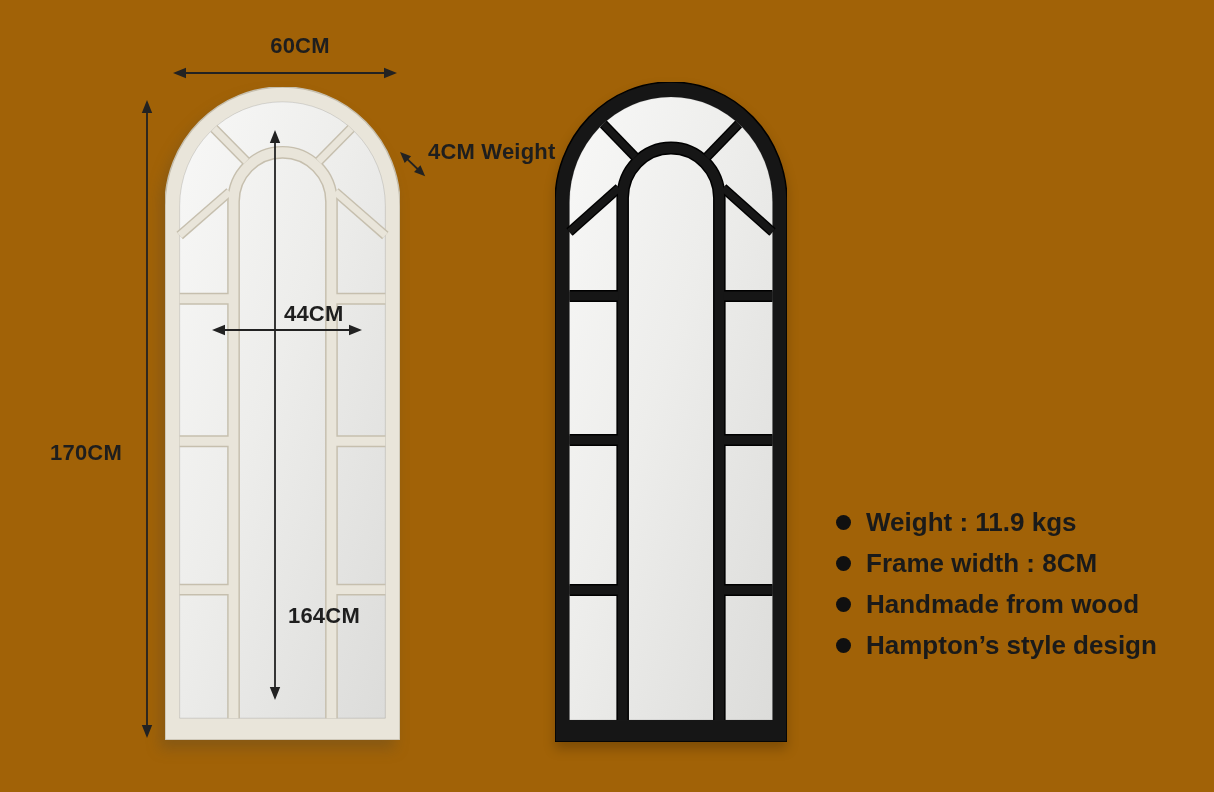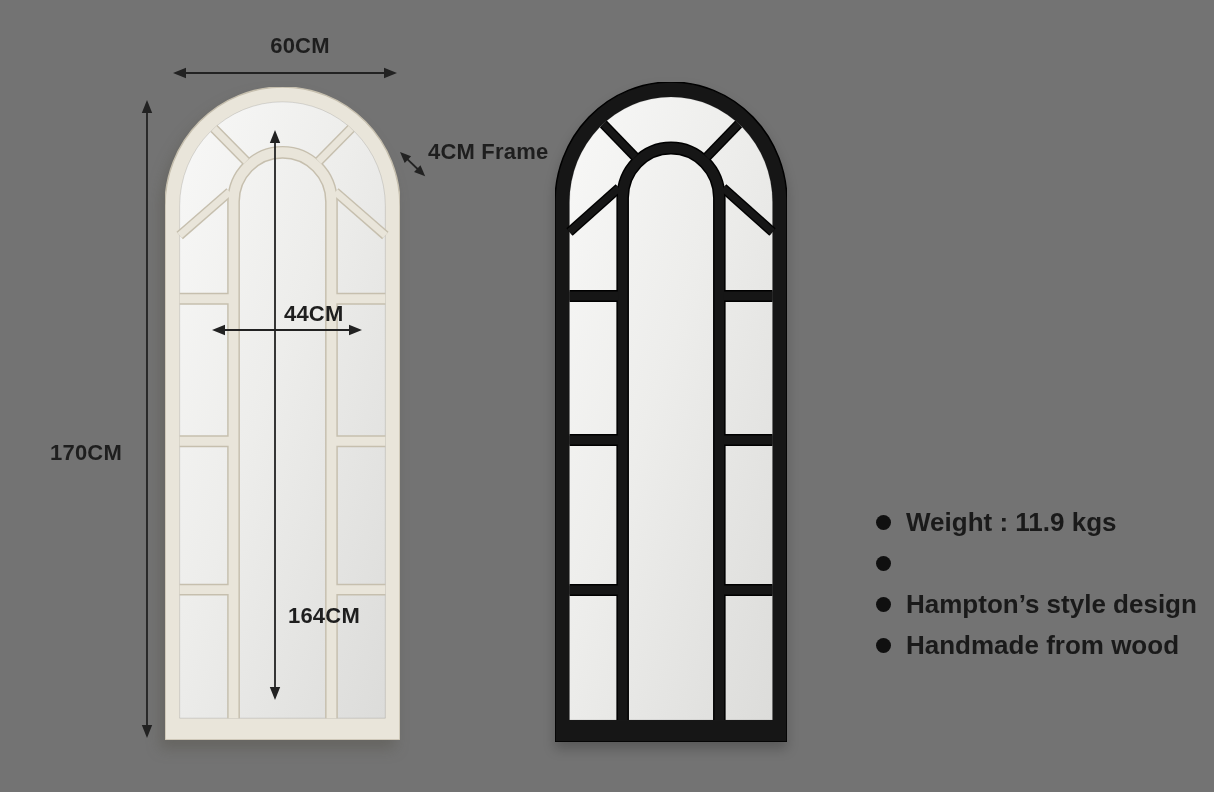--- a/index.html
+++ b/index.html
@@ -1,17 +1,17 @@
 <!DOCTYPE html>
 <html><head>
 <meta charset="utf-8">
 <style>
   html,body{margin:0;padding:0;background:#ffffff;}
   .canvas{
-    position:relative;width:1214px;height:792px;background:#737373;overflow:hidden;
+    position:relative;width:1214px;height:792px;background:#a16207;overflow:hidden;
     font-family:"Liberation Sans",sans-serif;color:#1e1e1e;
   }
   
   .mirror{position:absolute;}
   .mirror-white{
     --frame:#e9e5da;--frame-edge:#c6bfae;
     filter:drop-shadow(-5px 9px 7px rgba(70,64,52,.28));
   }
   .mirror-black{
     --frame:#161616;--frame-edge:#000000;
@@ -30,21 +30,21 @@
   
   .dims{position:absolute;left:0;top:0;pointer-events:none;}
   .dline{stroke:#222222;stroke-width:1.8;}
   .dhead{fill:#222222;stroke:none;}
   .dim-label{
     position:absolute;font-size:22px;font-weight:600;letter-spacing:.2px;
     white-space:nowrap;color:#1e1e1e;
   }
   .dim-label.right-align{text-align:center;}
   
-  .features{position:absolute;left:876px;top:502px;}
+  .features{position:absolute;left:836px;top:502px;}
   .feature-row{display:flex;align-items:center;height:41px;}
   .bullet{width:15px;height:15px;border-radius:50%;background:#101010;margin-right:15px;flex:0 0 15px;}
   .feature-text{font-size:26px;font-weight:600;white-space:nowrap;color:#1a1a1a;}
 </style>
 </head>
 <body>
 
 <div class="canvas">
 
   <svg width="0" height="0" style="position:absolute" aria-hidden="true">
@@ -147,35 +147,36 @@
 
     <g transform="translate(275,130) rotate(90)">
       <line class="dline" x1="10" y1="0" x2="560" y2="0"></line>
       <polygon class="dhead" points="0,0 13,-5.2 13,5.2"></polygon>
       <polygon class="dhead" points="570,0 557,-5.2 557,5.2"></polygon>
     </g>
   </svg>
 
   <div class="dim-label" style="left:250px;top:33px;width:100px;text-align:center">60CM</div>
   <div class="dim-label right-align" style="left:48px;top:440px;width:76px">170CM</div>
-  <div class="dim-label" style="left:428px;top:139px">4CM Frame</div>
+  <div class="dim-label" style="left:428px;top:139px">4CM Weight</div>
   <div class="dim-label" style="left:284px;top:301px">44CM</div>
   <div class="dim-label" style="left:288px;top:603px">164CM</div>
 
   <div class="features">
     <div class="feature-row">
       <span class="bullet"></span>
       <span class="feature-text">Weight : 11.9 kgs</span>
     </div>
     <div class="feature-row">
       <span class="bullet"></span>
+      <span class="feature-text">Frame width  : 8CM</span>
+    </div>
+    <div class="feature-row">
+      <span class="bullet"></span>
+      <span class="feature-text">Handmade from wood</span>
     </div>
     <div class="feature-row">
       <span class="bullet"></span>
       <span class="feature-text">Hampton’s style design</span>
-    </div>
-    <div class="feature-row">
-      <span class="bullet"></span>
-      <span class="feature-text">Handmade from wood</span>
     </div>
   </div>
 
 </div>
 
 </body></html>

